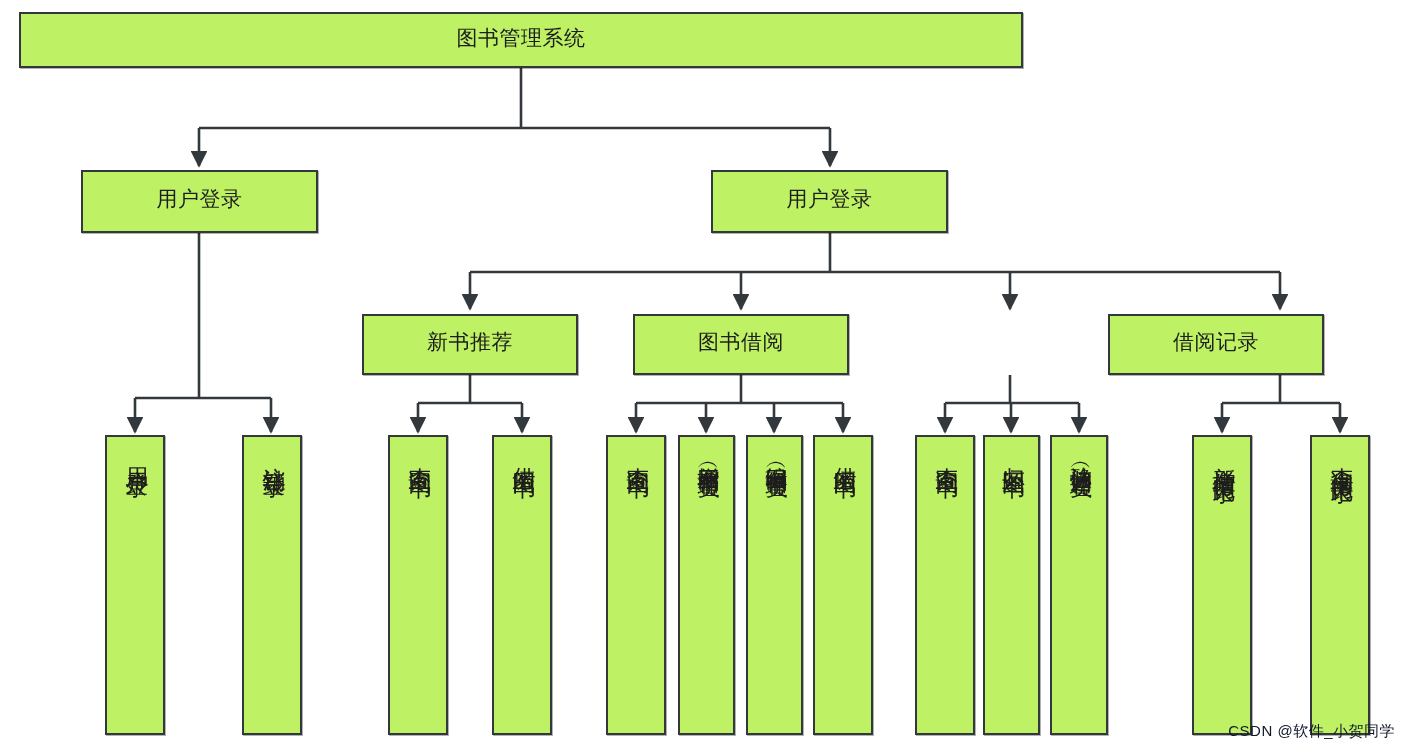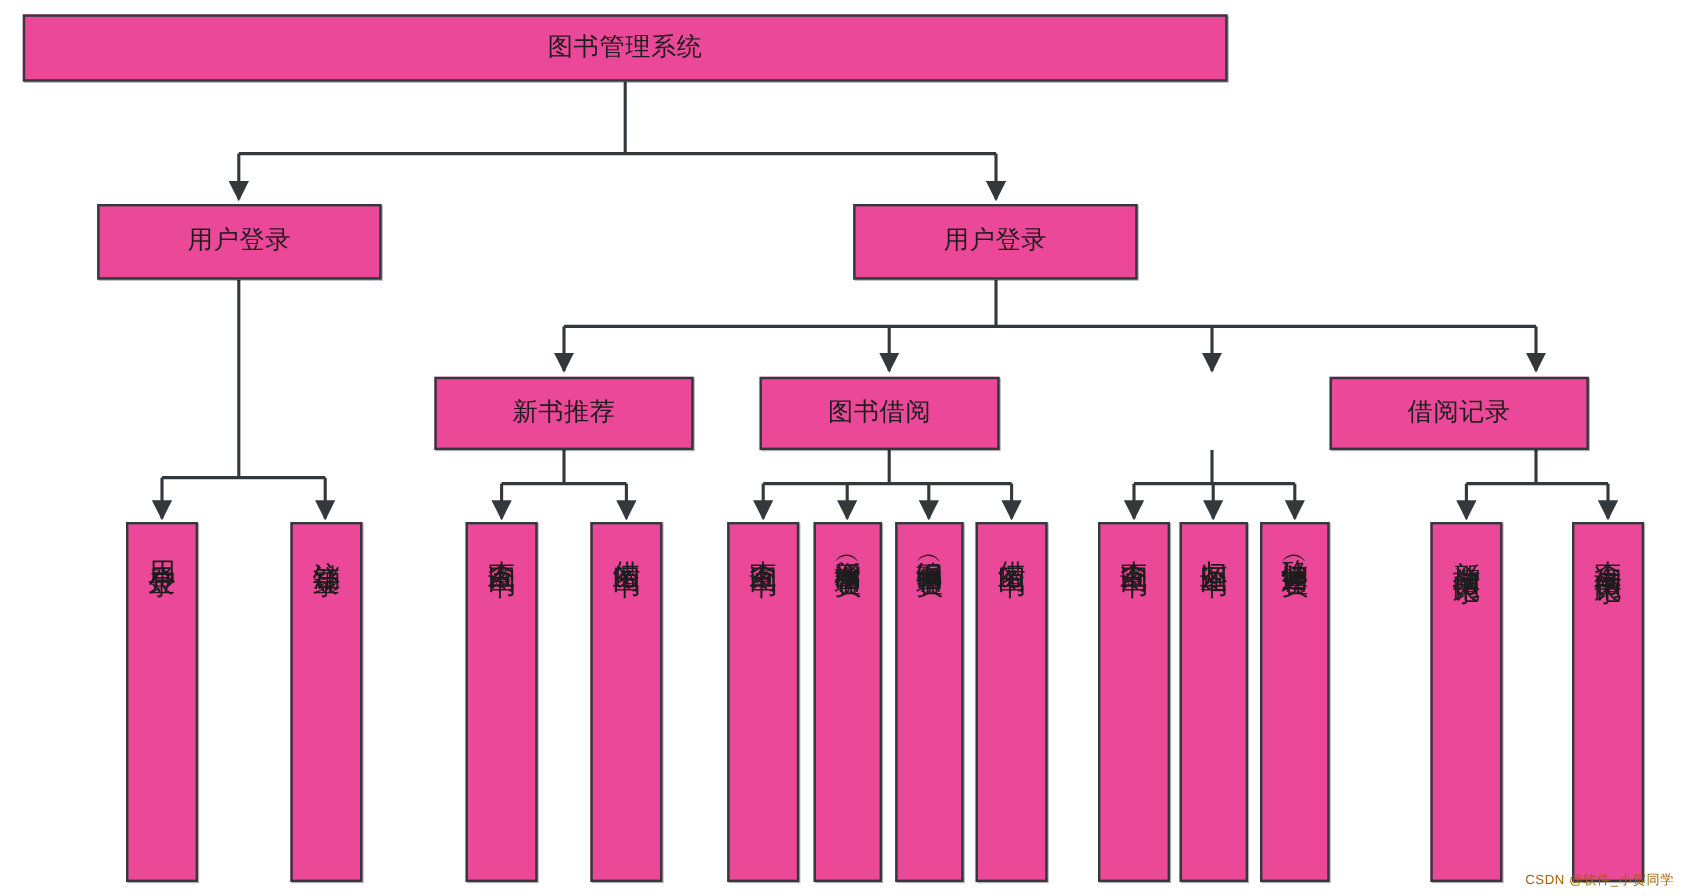--- a/index.html
+++ b/index.html
@@ -20,28 +20,29 @@
   #edges {
     position: absolute;
     left: 0;
     top: 0;
     width: 1405px;
     height: 747px;
   }
   .node {
     position: absolute;
     box-sizing: border-box;
-    background: #ec4899;
+    background: #bef264;
     border: 2px solid #33383d;
     box-shadow: 1px 1px 0 0 rgba(0,0,0,0.30);
     display: flex;
     align-items: center;
     justify-content: center;
     color: #1d1d1d;
     z-index: 2;
+    font-family: Liberation Mono, monospace;
   }
   .node .label {
     display: block;
     text-align: center;
     letter-spacing: 0.5px;
   }
   .node.horiz .label {
     font-size: 21px;
     line-height: 1.15;
     white-space: nowrap;
@@ -59,22 +60,22 @@
     white-space: nowrap;
   }
   .node.vert.tall-text .label {
     font-size: 22px;
     letter-spacing: 1.5px;
   }
   .watermark {
     position: absolute;
     right: 10px;
     bottom: 6px;
-    font-size: 11px;
-    color: #a16207;
+    font-size: 15px;
+    color: #0f172a;
     letter-spacing: 0.5px;
     z-index: 3;
     white-space: nowrap;
     pointer-events: none;
   }
 </style>
 </head>
 <body>
 
 <div id="canvas">
@@ -136,21 +137,21 @@
   <div class="node horiz" style="left:81px; top:170px; width:237px; height:63px;">
     <span class="label">用户登录</span>
   </div>
   <div class="node horiz" style="left:711px; top:170px; width:237px; height:63px;">
     <span class="label">用户登录</span>
   </div>
 
   <div class="node horiz" style="left:362px; top:314px; width:216px; height:61px;">
     <span class="label">新书推荐</span>
   </div>
-  <div class="node horiz" style="left:633px; top:314px; width:200px; height:61px;">
+  <div class="node horiz" style="left:633px; top:314px; width:216px; height:61px;">
     <span class="label">图书借阅</span>
   </div>
   <div class="node horiz" style="left:1108px; top:314px; width:216px; height:61px;">
     <span class="label">借阅记录</span>
   </div>
 
   <div class="node vert" style="left:105px; top:435px; width:60px; height:300px;">
     <span class="label">用户登录</span>
   </div>
   <div class="node vert" style="left:242px; top:435px; width:60px; height:300px;">

